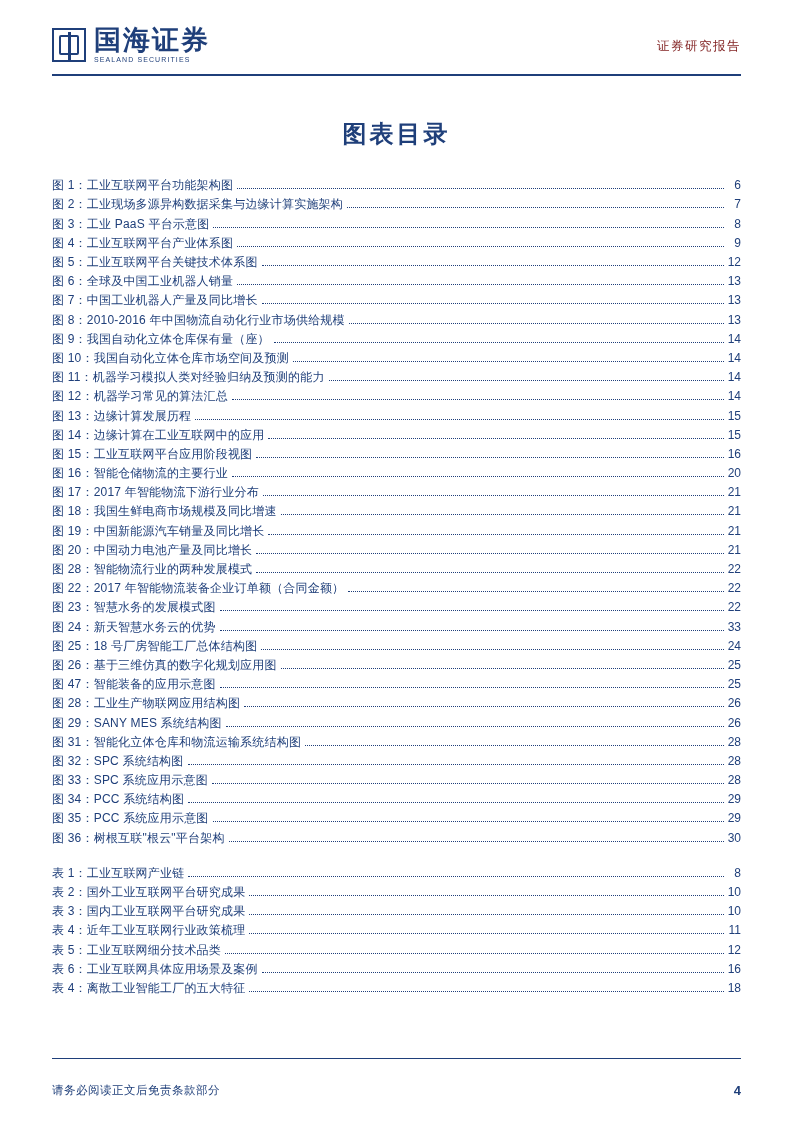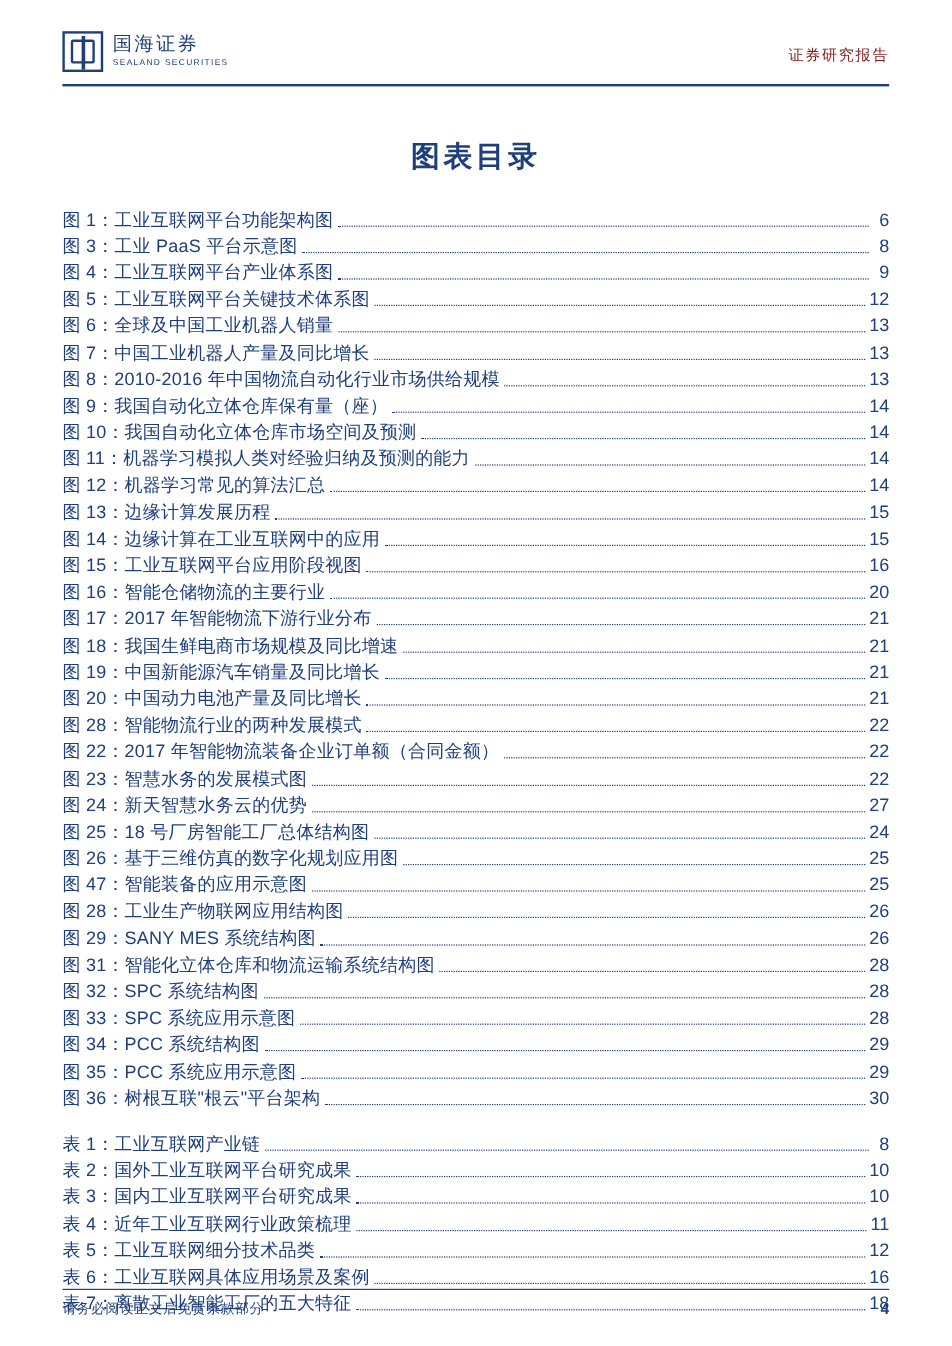--- a/index.html
+++ b/index.html
@@ -47,22 +47,22 @@
   }
   .logo-mark:after {
     content: "";
     position: absolute;
     left: 14px; top: 2px;
     width: 3px; height: 28px;
     background: #1f3f7a;
   }
   .logo-text { line-height: 1.05; }
   .logo-cn {
-    font-size: 16px;
-    font-weight: normal;
+    font-size: 27px;
+    font-weight: bold;
     letter-spacing: 2px;
     color: #1f3f7a;
   }
   .logo-en {
     font-size: 7px;
     letter-spacing: 1.1px;
     color: #1f3f7a;
     margin-top: 2px;
   }
   .header-right {
@@ -81,21 +81,21 @@
     color: #1f3f7a;
     letter-spacing: 3px;
     margin: 42px 0 26px 0;
   }
 
   
   .toc { margin-top: 4px; }
   .toc-row {
     display: flex;
     align-items: flex-end;
-    font-size: 15px;
+    font-size: 12px;
     color: #1f3f7a;
     line-height: 1.0;
     padding: 3.6px 0;
     white-space: nowrap;
   }
   .toc-label {
     flex: 0 0 auto;
     letter-spacing: 0.2px;
   }
   .toc-dots {
@@ -111,21 +111,21 @@
     min-width: 14px;
   }
   .toc-gap { height: 16px; }
 
   
   .footer {
     position: absolute;
     left: 52px; right: 52px;
     bottom: 24px;
     border-top: 1px solid #1f3f7a;
-    padding-top: 8px;
+    padding-top: 24px;
     display: flex;
     align-items: center;
     justify-content: space-between;
     font-size: 11.5px;
     color: #1f3f7a;
   }
   .footer-note { letter-spacing: 0.5px; }
   .footer-page {
     font-size: 13px;
     font-weight: bold;
@@ -152,20 +152,25 @@
 
   <div class="toc">
 
     <div>
       <div class="toc-row">
         <span class="toc-label">图 1：工业互联网平台功能架构图</span>
         <span class="toc-dots"></span>
         <span class="toc-page">6</span>
       </div>
       <div class="toc-row">
+        <span class="toc-label">图 2：工业现场多源异构数据采集与边缘计算实施架构</span>
+        <span class="toc-dots"></span>
+        <span class="toc-page">7</span>
+      </div>
+      <div class="toc-row">
         <span class="toc-label">图 3：工业 PaaS 平台示意图</span>
         <span class="toc-dots"></span>
         <span class="toc-page">8</span>
       </div>
       <div class="toc-row">
         <span class="toc-label">图 4：工业互联网平台产业体系图</span>
         <span class="toc-dots"></span>
         <span class="toc-page">9</span>
       </div>
       <div class="toc-row">
@@ -259,21 +264,21 @@
         <span class="toc-page">22</span>
       </div>
       <div class="toc-row">
         <span class="toc-label">图 23：智慧水务的发展模式图</span>
         <span class="toc-dots"></span>
         <span class="toc-page">22</span>
       </div>
       <div class="toc-row">
         <span class="toc-label">图 24：新天智慧水务云的优势</span>
         <span class="toc-dots"></span>
-        <span class="toc-page">27</span>
+        <span class="toc-page">33</span>
       </div>
       <div class="toc-row">
         <span class="toc-label">图 25：18 号厂房智能工厂总体结构图</span>
         <span class="toc-dots"></span>
         <span class="toc-page">24</span>
       </div>
       <div class="toc-row">
         <span class="toc-label">图 26：基于三维仿真的数字化规划应用图</span>
         <span class="toc-dots"></span>
         <span class="toc-page">25</span>
@@ -352,21 +357,21 @@
         <span class="toc-label">表 5：工业互联网细分技术品类</span>
         <span class="toc-dots"></span>
         <span class="toc-page">12</span>
       </div>
       <div class="toc-row">
         <span class="toc-label">表 6：工业互联网具体应用场景及案例</span>
         <span class="toc-dots"></span>
         <span class="toc-page">16</span>
       </div>
       <div class="toc-row">
-        <span class="toc-label">表 7：离散工业智能工厂的五大特征</span>
+        <span class="toc-label">表 4：离散工业智能工厂的五大特征</span>
         <span class="toc-dots"></span>
         <span class="toc-page">18</span>
       </div>
     </div>
 
   </div>
 
   <div class="footer">
     <div class="footer-note">请务必阅读正文后免责条款部分</div>
     <div class="footer-page">4</div>

